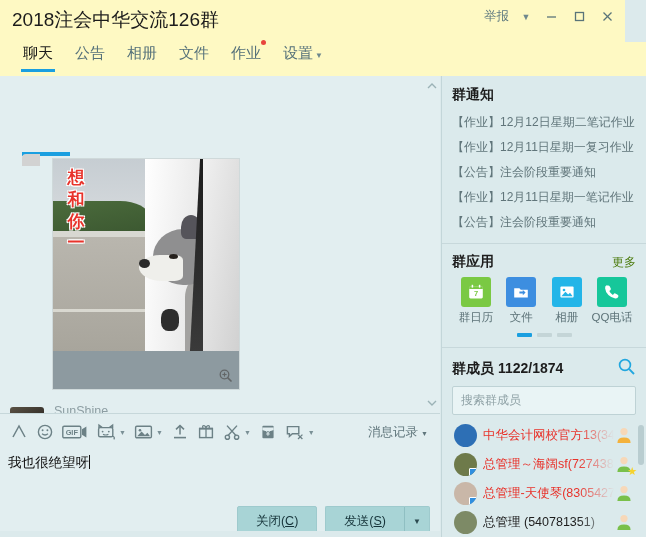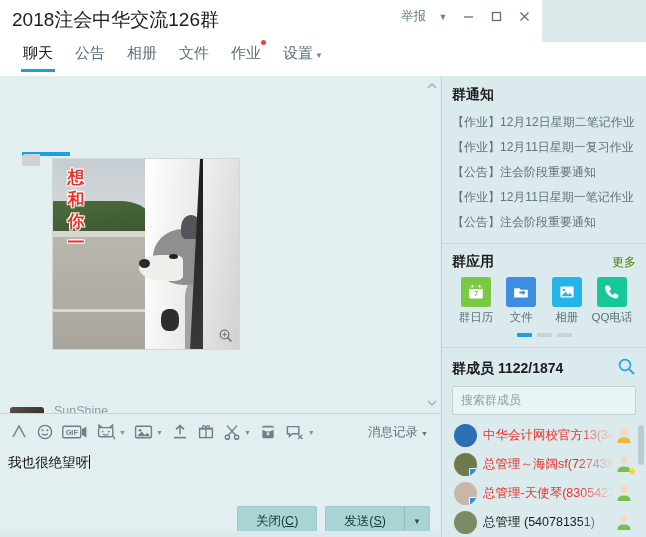--- a/index.html
+++ b/index.html
@@ -10,22 +10,22 @@
     background: #dfeced;
   }
   #app {
     position: relative;
     width: 646px; height: 537px;
     background: #dceaec;
   }
 
   
   .titlebar {
-    position: absolute; left: 0; top: 0; width: 542px; height: 42px;
-    background: #ffffff;
+    position: absolute; left: 0; top: 0; width: 625px; height: 42px;
+    background: #fef9c3;
   }
   .group-title {
     position: absolute; left: 12px; top: 7px;
     font-size: 19px; color: #1c1c1c; letter-spacing: 0px;
     white-space: nowrap;
   }
   .win-ctrls {
     position: absolute; right: 4px; top: 4px;
     display: flex; align-items: center; gap: 0px;
   }
@@ -38,21 +38,21 @@
   }
   .wbtn {
     width: 28px; height: 24px; display: flex; align-items: center;
     justify-content: center; color: #5a7479; font-size: 13px;
   }
   .wbtn svg { display: block; }
 
   
   .tabs {
     position: absolute; left: 0; top: 42px; width: 646px; height: 34px;
-    background: #ffffff;
+    background: #fef9c3;
     display: flex; align-items: flex-start; padding-left: 12px;
   }
   .tab {
     position: relative; font-size: 15px; color: #55717a;
     padding: 2px 11px 0 11px; white-space: nowrap;
   }
   .tab.active { color: #1a1a1a; }
   .tab.active::after {
     content: ""; position: absolute; left: 9px; right: 9px; bottom: -9px;
     height: 3px; background: #1a9fe0;
@@ -87,21 +87,21 @@
     width: 60px; height: 20px; background: #d2d2d2; border-radius: 4px;
   }
   .sticker-strip {
     position: absolute; left: 22px; top: 76px; width: 48px; height: 4px;
     background: #1a9fe0;
   }
 
   
   .img-msg {
     position: absolute; left: 52px; top: 82px;
-    width: 188px; height: 192px;
+    width: 188px; height: 232px;
     border: 1px solid #cfd9da; background: #fff;
     overflow: hidden;
   }
   .dog-scene { position: absolute; inset: 0; overflow: hidden; background: #8d9aa0; }
   .sky { position: absolute; left: 0; top: 0; width: 92px; height: 62px;
          background: linear-gradient(#c6cdd2, #d6dadd); }
   .trees { position: absolute; left: 0; top: 42px; width: 96px; height: 52px;
            background: linear-gradient(170deg,#4b6b3c,#35502c); border-radius: 0 30% 0 0; }
   .road { position: absolute; left: 0; top: 78px; width: 100px; height: 114px;
           background: linear-gradient(#b9b6ae,#a8a59c); }

